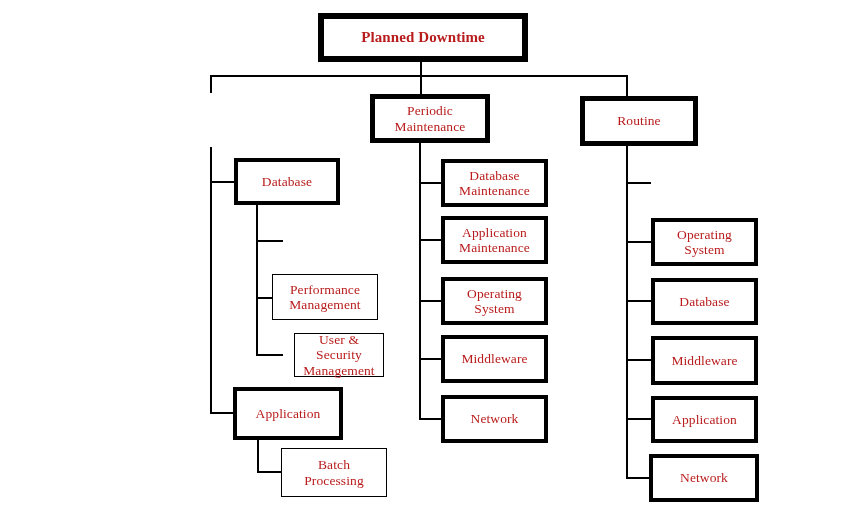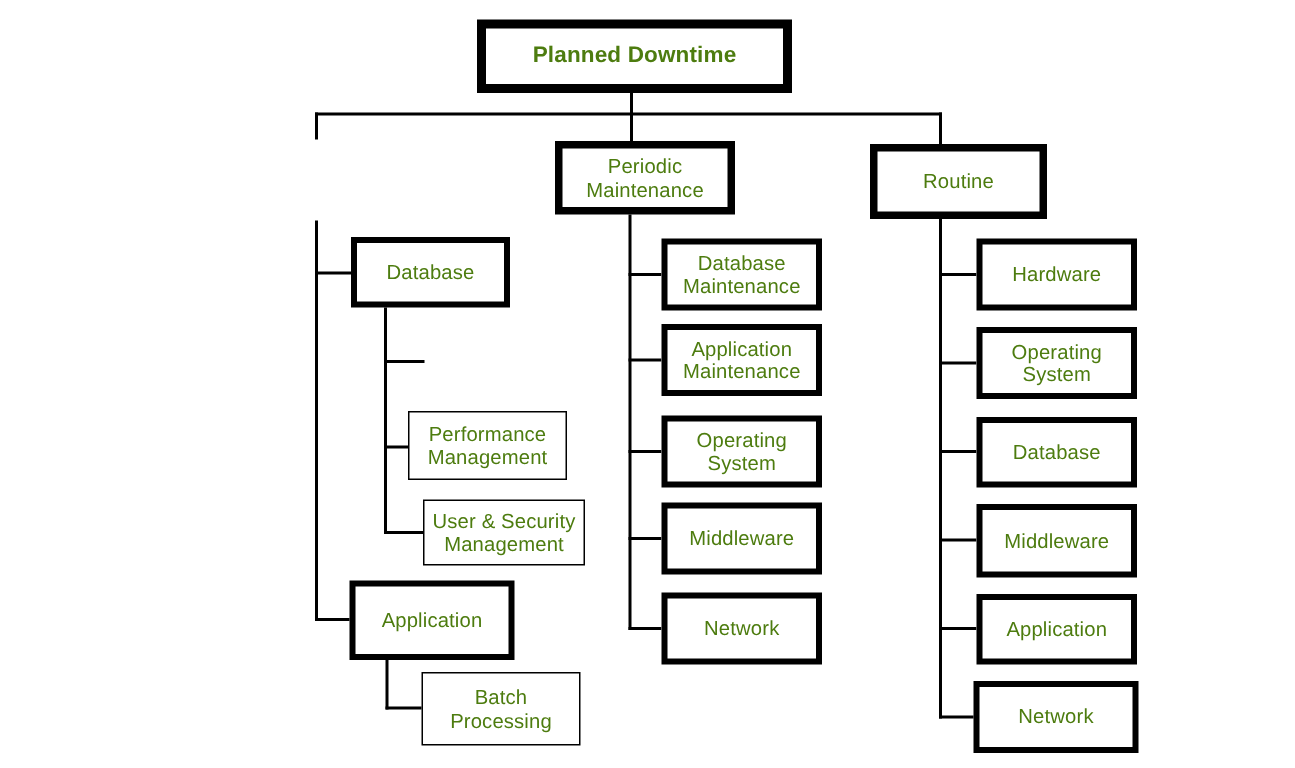--- a/index.html
+++ b/index.html
@@ -1,21 +1,21 @@
 <!DOCTYPE html>
 <html><head>
 <meta charset="utf-8">
 <style>
   html,body{margin:0;padding:0;background:#ffffff;}
   #canvas{
     position:relative;
     width:863px;height:512px;
     background:#ffffff;
-    font-family:Liberation Sans, sans-serif;
-    color:#4d7c0f;
+    font-family:Liberation Serif, serif;
+    color:#b91c1c;
     overflow:hidden;
   }
   .node{
     position:absolute;
     box-sizing:border-box;
     background:#ffffff;
     border:4px solid #000000;
     display:flex;
     align-items:center;
     justify-content:center;
@@ -54,21 +54,21 @@
 
   <div class="node thick" style="left:234px;top:158px;width:106px;height:47px;">Database</div>
 
   <div class="vline" style="left:256px;top:205px;height:151px;"></div>
   <div class="hline" style="left:256px;top:240px;width:27px;"></div>
   <div class="hline" style="left:256px;top:297px;width:27px;"></div>
   <div class="hline" style="left:256px;top:354px;width:27px;"></div>
 
   <div class="node thin" style="left:272px;top:274px;width:106px;height:46px;">Performance
 Management</div>
-  <div class="node thin" style="left:282px;top:333px;width:108px;height:44px;">User &amp; Security
+  <div class="node thin" style="left:294px;top:333px;width:90px;height:44px;">User &amp; Security
 Management</div>
 
   <div class="node thick" style="left:233px;top:387px;width:110px;height:53px;">Application</div>
 
   <div class="vline" style="left:257px;top:440px;height:33px;"></div>
   <div class="hline" style="left:257px;top:471px;width:25px;"></div>
 
   <div class="node thin" style="left:281px;top:448px;width:106px;height:49px;">Batch
 Processing</div>
 
@@ -89,21 +89,20 @@
   <div class="node thick" style="left:441px;top:395px;width:107px;height:48px;">Network</div>
 
   <div class="vline" style="left:626px;top:146px;height:333px;"></div>
   <div class="hline" style="left:626px;top:182px;width:25px;"></div>
   <div class="hline" style="left:626px;top:241px;width:25px;"></div>
   <div class="hline" style="left:626px;top:300px;width:25px;"></div>
   <div class="hline" style="left:626px;top:359px;width:25px;"></div>
   <div class="hline" style="left:626px;top:418px;width:25px;"></div>
   <div class="hline" style="left:626px;top:477px;width:24px;"></div>
 
-  <div class="node thick" style="left:651px;top:159px;width:107px;height:48px;">Hardware</div>
   <div class="node thick" style="left:651px;top:218px;width:107px;height:48px;">Operating
 System</div>
   <div class="node thick" style="left:651px;top:278px;width:107px;height:47px;">Database</div>
   <div class="node thick" style="left:651px;top:336px;width:107px;height:49px;">Middleware</div>
   <div class="node thick" style="left:651px;top:396px;width:107px;height:47px;">Application</div>
   <div class="node thick" style="left:649px;top:454px;width:110px;height:48px;">Network</div>
 
 </div>
 
 </body></html>

